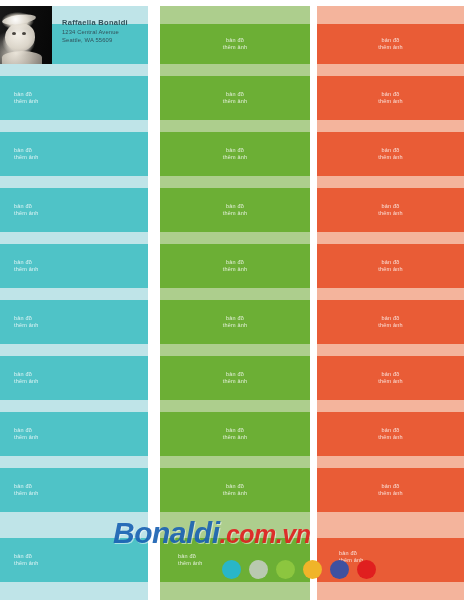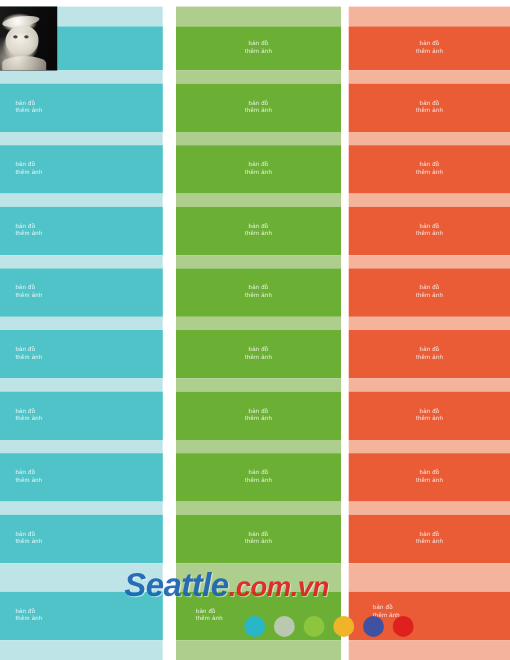--- a/index.html
+++ b/index.html
@@ -510,27 +510,32 @@
 
   <div class="photo">
     <div class="bg"></div>
     <div class="collar"></div>
     <div class="face"></div>
     <div class="band"></div>
     <div class="eye l"></div>
     <div class="eye r"></div>
   </div>
 
+  <div class="profile">
+    <div class="name">Raffaella Bonaldi</div>
+    <div class="addr">1234 Central Avenue</div>
+    <div class="addr">Seattle, WA 55609</div>
+  </div>
 
   <div class="dots">
     <div class="dot" style="background:#29b6c8"></div>
     <div class="dot" style="background:#b9c9b0"></div>
     <div class="dot" style="background:#8cc63f"></div>
     <div class="dot" style="background:#f0b429"></div>
     <div class="dot" style="background:#3f51a0"></div>
     <div class="dot" style="background:#e01f1f"></div>
   </div>
 
   <div class="watermark">
-    <span class="w1">Seattle</span><span class="w2">.com.vn</span>
+    <span class="w1">Bonaldi</span><span class="w2">.com.vn</span>
   </div>
 
 </div>
 
 </body></html>

